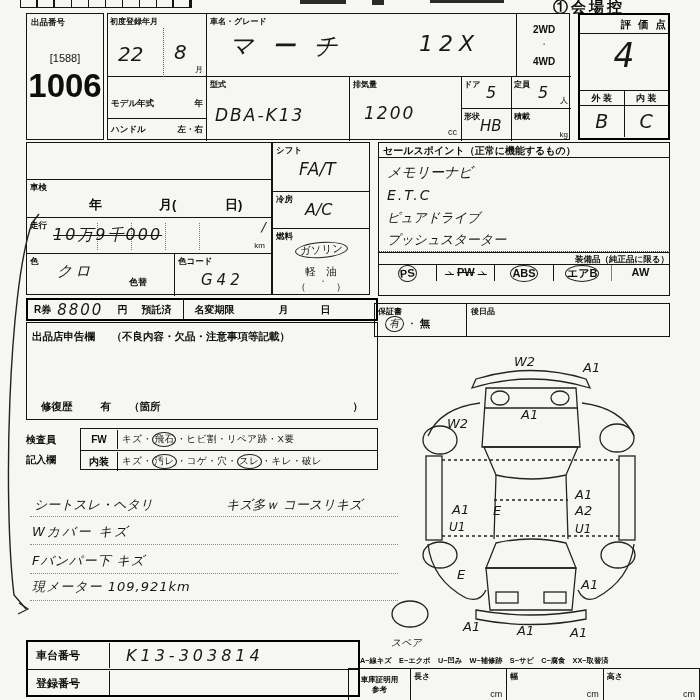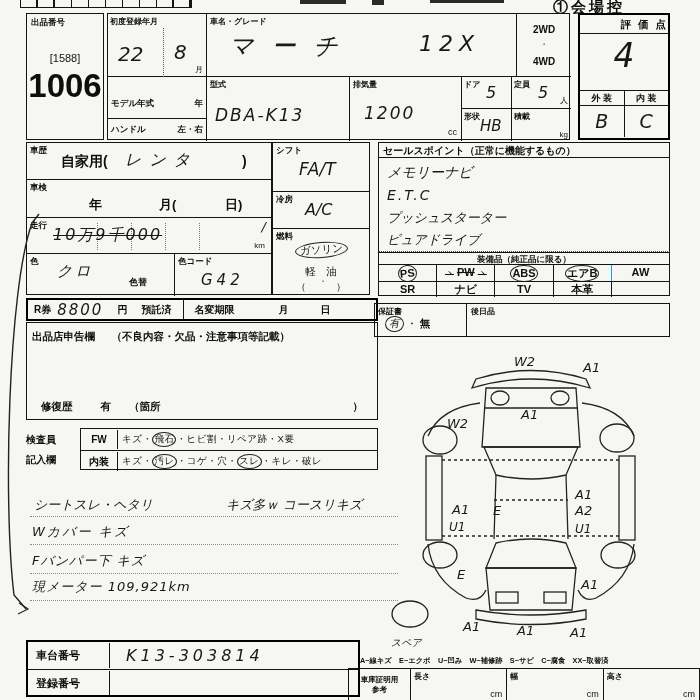--- a/index.html
+++ b/index.html
@@ -112,26 +112,20 @@
       <span style="flex:1;border-right:1.5px solid #141414;line-height:15px">外 装</span>
       <span style="flex:1;line-height:15px">内 装</span>
     </div>
     <div class="a flex" style="left:0;top:91px;width:100%;height:31px;text-align:center">
       <span class="hw" style="flex:1;border-right:1.5px solid #141414;font-size:19px;line-height:30px">B</span>
       <span class="hw" style="flex:1;font-size:19px;line-height:30px">C</span>
     </div>
   </div>
 
   <div class="b" style="left:26px;top:142px;width:246px;height:153px">
-    <div class="a" style="left:0;top:0;width:100%;height:36px">
-      <span class="a lb sm" style="left:3px;top:2px">車歴</span>
-      <span class="a lb" style="left:34px;top:10px;font-size:14px">自家用(</span>
-      <span class="a hw" style="left:98px;top:7px;font-size:16px;letter-spacing:8px">レンタ</span>
-      <span class="a lb" style="left:215px;top:10px;font-size:14px">)</span>
-    </div>
     <div class="a" style="left:0;top:36px;width:100%;height:38px;border-top:1.5px solid #141414">
       <span class="a lb sm" style="left:3px;top:2px">車検</span>
       <span class="a lb" style="left:62px;top:16px;font-size:13px">年</span>
       <span class="a lb" style="left:132px;top:16px;font-size:13px">月(</span>
       <span class="a lb" style="left:198px;top:16px;font-size:13px">日)</span>
     </div>
     <div class="a" style="left:0;top:74px;width:100%;height:36px;border-top:1.5px solid #141414">
       <span class="a lb sm" style="left:3px;top:2px">走行</span>
       <span class="a" style="left:70px;top:5px;width:0;height:27px;border-left:1px dotted #777"></span>
       <span class="a" style="left:104px;top:5px;width:0;height:27px;border-left:1px dotted #777"></span>
@@ -172,40 +166,33 @@
       <span class="a" style="left:46px;top:47px;font-size:8px">・</span>
       <span class="a" style="left:0;bottom:2px;width:100%;text-align:center;font-size:10px">（　　　）</span>
     </div>
   </div>
 
   <div class="a" style="left:378px;top:142px;width:292px;height:110px;border:1.5px solid #141414;border-bottom:1.5px dotted #444">
     <div class="a lb" style="left:0;top:0;width:100%;height:15px;font-size:10px;line-height:15px;padding-left:4px;border-bottom:1.5px solid #141414">セールスポイント（正常に機能するもの）</div>
     <div class="a" style="left:8px;top:18px;right:4px;bottom:2px">
       <div class="hw" style="font-size:14px;line-height:23px">メモリーナビ</div>
       <div class="hw" style="font-size:14px;line-height:23px;letter-spacing:2px">E.T.C</div>
+      <div class="hw" style="font-size:13px;line-height:22px">ピュアドライブ</div>
       <div class="hw" style="font-size:13px;line-height:22px">プッシュスターター</div>
-      <div class="hw" style="font-size:13px;line-height:22px">ピュアドライブ</div>
     </div>
   </div>
 
   <div class="b" style="left:378px;top:252px;width:292px;height:44px">
-    <div class="a lb" style="left:0;top:0;width:100%;height:12px;font-size:8.5px;line-height:12px;text-align:center;border-bottom:1px solid #141414">装備品（純正品に限る）</div>
+    <div class="a lb" style="left:0;top:0;width:100%;height:12px;font-size:8.5px;line-height:12px;text-align:right;border-bottom:1px solid #141414">装備品（純正品に限る）</div>
     <div class="a flex" style="left:0;top:12px;width:100%;height:16px;text-align:center;font-size:11px;font-weight:bold">
       <span style="flex:1;line-height:15px"><span class="oval3" style="transform:rotate(-5deg)">PS</span></span>
       <span style="flex:1;line-height:15px;border-left:1px solid #141414"><span class="pw strike">PW</span></span>
       <span style="flex:1;line-height:15px;border-left:1px solid #141414"><span class="oval3">ABS</span></span>
       <span style="flex:1;line-height:15px;border-left:1px solid #141414"><span class="oval3">エアB</span></span>
       <span style="flex:1;line-height:15px;border-left:1px solid #0ea5e9">AW</span>
-    </div>
-    <div class="a flex" style="left:0;top:28px;width:100%;height:16px;text-align:center;font-size:11px;font-weight:bold;border-top:1px solid #141414">
-      <span style="flex:1;line-height:14px">SR</span>
-      <span style="flex:1;line-height:14px;border-left:1px solid #141414">ナビ</span>
-      <span style="flex:1;line-height:14px;border-left:1px solid #141414">TV</span>
-      <span style="flex:1;line-height:14px;border-left:1px solid #141414">本革</span>
-      <span style="flex:1;line-height:14px;border-left:1px solid #141414"></span>
     </div>
   </div>
 
   <div class="a flex" style="left:26px;top:298px;width:352px;height:23px;border:2px solid #000;align-items:center;box-sizing:border-box">
     <span class="lb" style="font-size:10px;margin-left:6px">R券</span>
     <span class="hw" style="font-size:15px;margin-left:6px;letter-spacing:2px">8800</span>
     <span class="lb" style="font-size:10px;margin-left:14px">円</span>
     <span class="lb" style="font-size:10px;margin-left:14px">預託済</span>
     <span style="margin-left:12px;height:19px;border-left:1.5px solid #141414"></span>
     <span class="lb" style="font-size:10px;margin-left:10px">名変期限</span>

